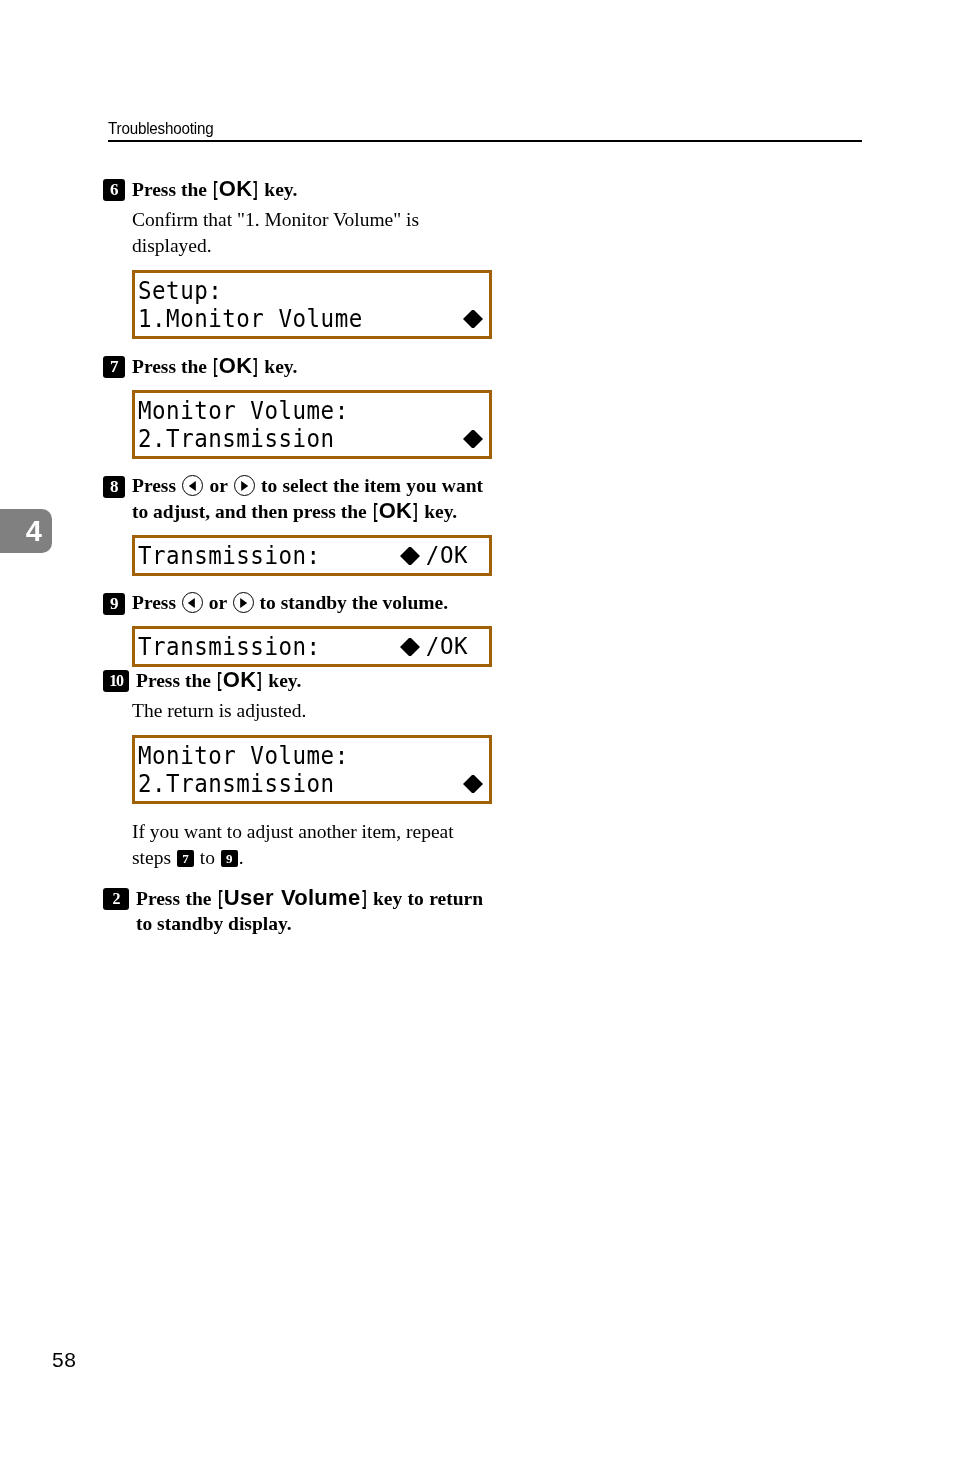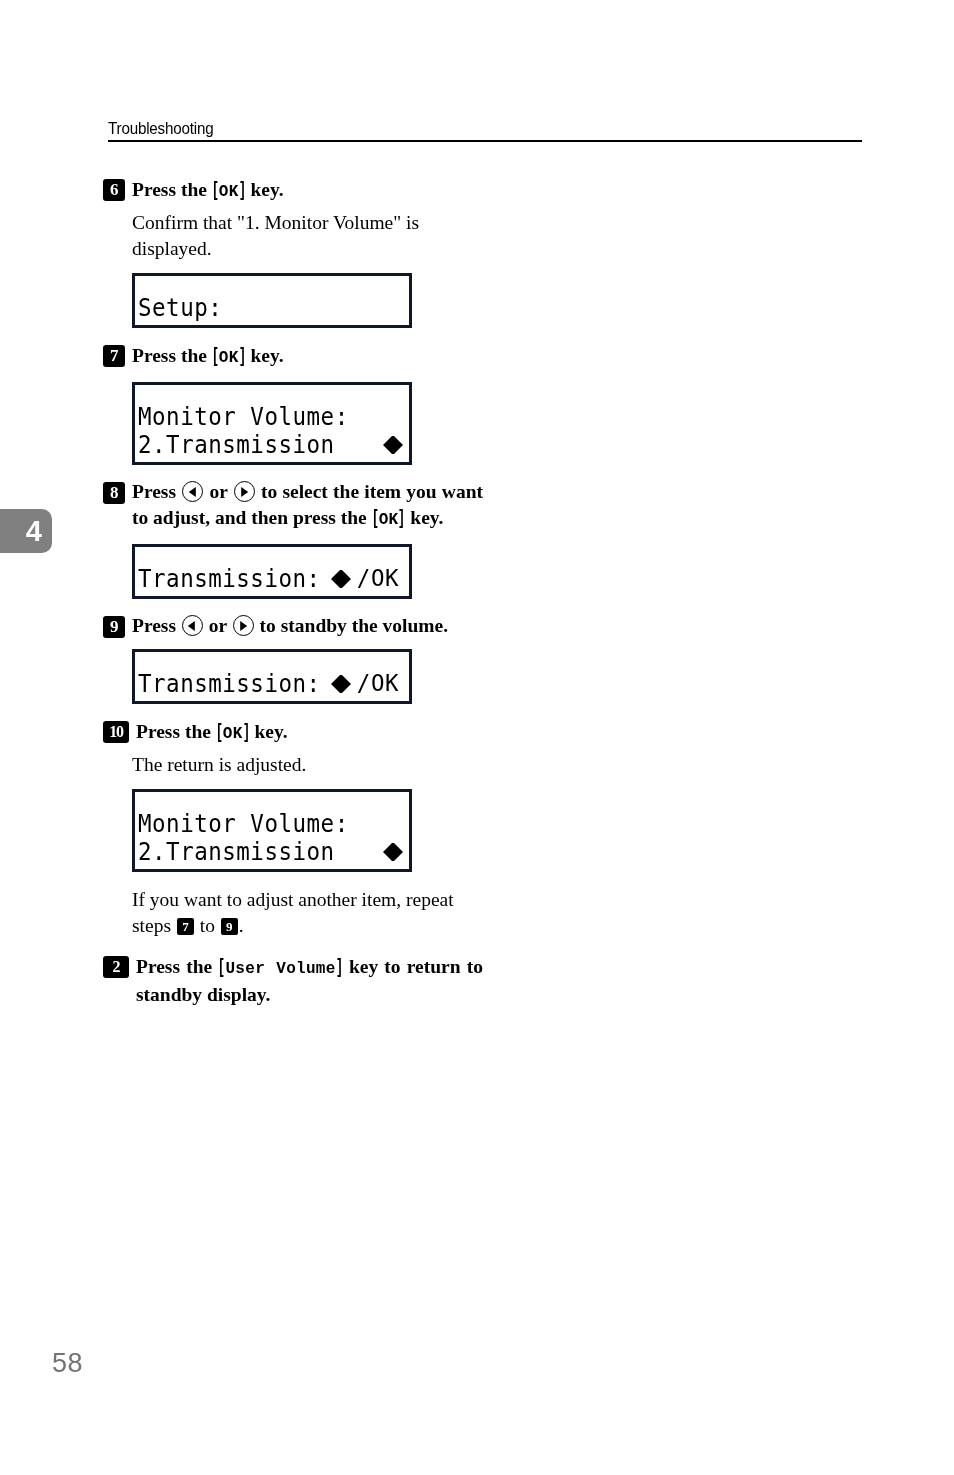--- a/index.html
+++ b/index.html
@@ -105,23 +105,23 @@
     font-family: "Liberation Serif", serif;
     font-weight: 700;
     font-size: 19.5px;
     line-height: 25px;
     text-align: justify;
     text-justify: inter-word;
   }
   .step-title.nojust { text-align: left; }
 
   .keycap {
-    font-family: Liberation Mono, monospace;
-    font-weight: 700;
-    font-size: 16px;
+    font-family: Liberation Sans, sans-serif;
+    font-weight: 700;
+    font-size: 22px;
     letter-spacing: 0.3px;
   }
   .bracket {
     font-family: "Liberation Sans", sans-serif;
     font-weight: 700;
     font-size: 21px;
     display: inline-block;
     transform: scaleX(0.62);
     transform-origin: center;
   }
@@ -178,25 +178,25 @@
     line-height: 17px;
     text-align: center;
     vertical-align: 1px;
     margin: 0 1px;
   }
 
   
   .lcd {
     margin-left: 29px;
     margin-top: 11px;
-    width: 280px;
-    border: 3px solid #0f172a;
+    width: 360px;
+    border: 3px solid #a16207;
     background: #fff;
     box-sizing: border-box;
-    padding: 17px 0 4px 3px;
+    padding: 3px 0 4px 3px;
     font-family: "DejaVu Sans Mono", monospace;
   }
   .lcd-line {
     font-size: 22.5px;
     line-height: 28px;
     letter-spacing: 0.5px;
     white-space: pre;
     display: flex;
     align-items: center;
     height: 28px;
@@ -231,21 +231,21 @@
   .lcd-arrows .tri-r {
     width: 0; height: 0;
     border-top: 9px solid transparent;
     border-bottom: 9px solid transparent;
     border-left: 9px solid #000;
   }
   .lcd-ok {
     font-family: "DejaVu Sans Mono", monospace;
     font-size: 22.5px;
     letter-spacing: 0.5px;
-    margin-right: 10px;
+    margin-right: 21px;
   }
 
   
   .lcd-marker {
     display: inline-block;
     position: relative;
     width: 14px;
     height: 26px;
     vertical-align: -7px;
   }
@@ -261,22 +261,22 @@
     width: 4px; height: 13px;
     background: #000;
   }
 
   
   .folio {
     position: absolute;
     left: 52px;
     top: 1348px;
     font-family: "Liberation Sans", sans-serif;
-    font-size: 27px;
-    color: #737373;
+    font-size: 21px;
+    color: #000000;
     letter-spacing: 0.5px;
   }
 </style>
 </head>
 <body>
 
 <div class="page-header">
   <span class="header-text">Troubleshooting</span>
   <span class="header-rule"></span>
 </div>
@@ -291,20 +291,29 @@
     <div class="step-head">
       <span class="step-num">6</span>
       <span class="step-title nojust"><span>Press the </span><span class="bracket">[</span><span class="keycap">OK</span><span class="bracket">]</span><span> key.</span></span>
     </div>
     <div class="para">Confirm that "1. Monitor Volume" is displayed.</div>
   </div>
 
   <div class="lcd">
     <div class="lcd-line">
       <span class="lcd-text">Setup:</span>
+    </div>
+    <div class="lcd-line">
+      <span class="lcd-text">1.Monitor Volume</span>
+      <span class="spacer"></span>
+      <span class="lcd-arrows">
+        <span class="tri-l"></span>
+        <span class="bar"></span>
+        <span class="tri-r"></span>
+      </span>
     </div>
   </div>
 
   <div class="step" style="margin-top:14px;">
     <div class="step-head">
       <span class="step-num">7</span>
       <span class="step-title nojust"><span>Press the </span><span class="bracket">[</span><span class="keycap">OK</span><span class="bracket">]</span><span> key.</span></span>
     </div>
   </div>
 
@@ -356,21 +365,21 @@
       <span class="spacer"></span>
       <span class="lcd-arrows">
         <span class="tri-l"></span>
         <span class="bar"></span>
         <span class="tri-r"></span>
       </span>
       <span class="lcd-ok">/OK</span>
     </div>
   </div>
 
-  <div class="step" style="margin-top:14px;">
+  <div class="step" style="">
     <div class="step-head">
       <span class="step-num wide">10</span>
       <span class="step-title nojust"><span>Press the </span><span class="bracket">[</span><span class="keycap">OK</span><span class="bracket">]</span><span> key.</span></span>
     </div>
     <div class="para">The return is adjusted.</div>
   </div>
 
   <div class="lcd">
     <div class="lcd-line">
       <span class="lcd-text">Monitor Volume:</span>

